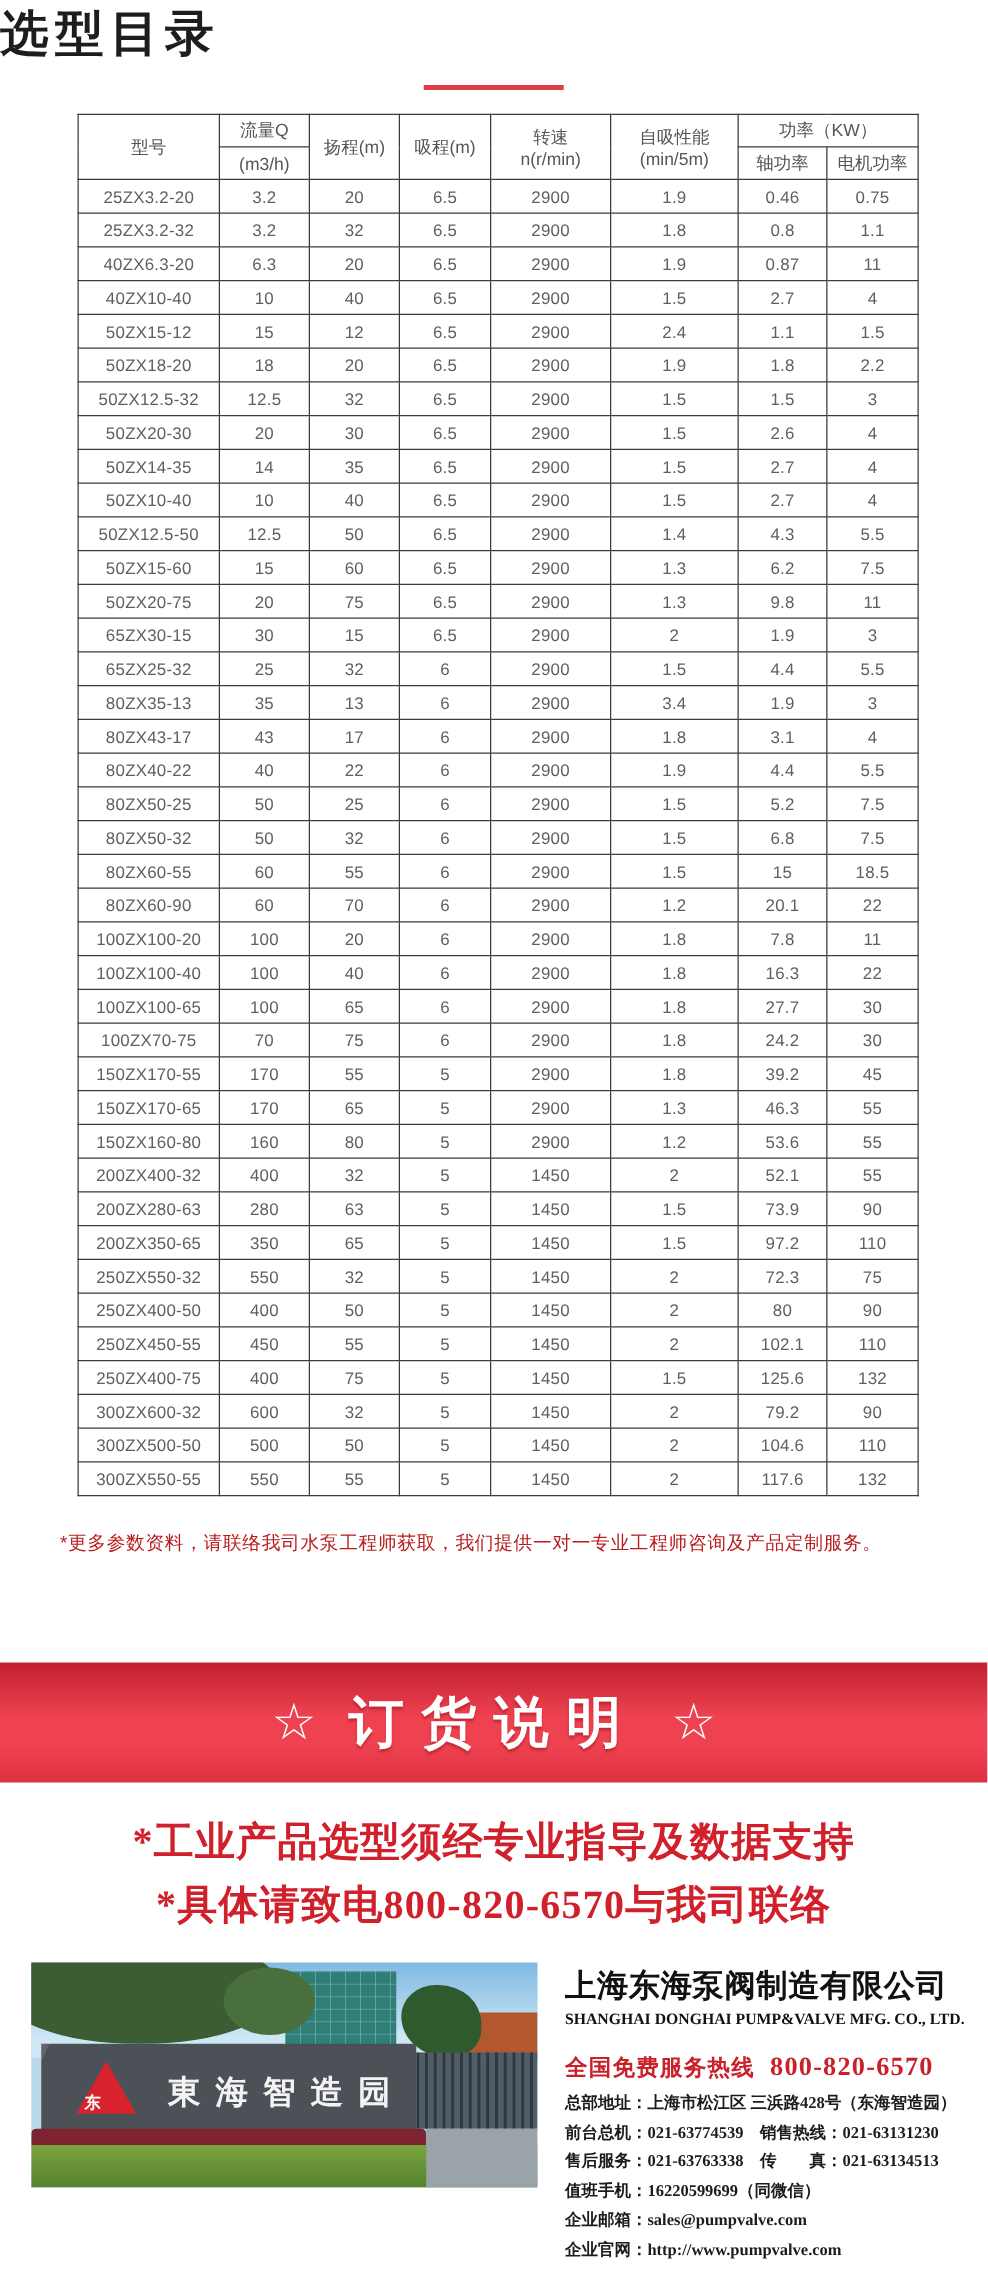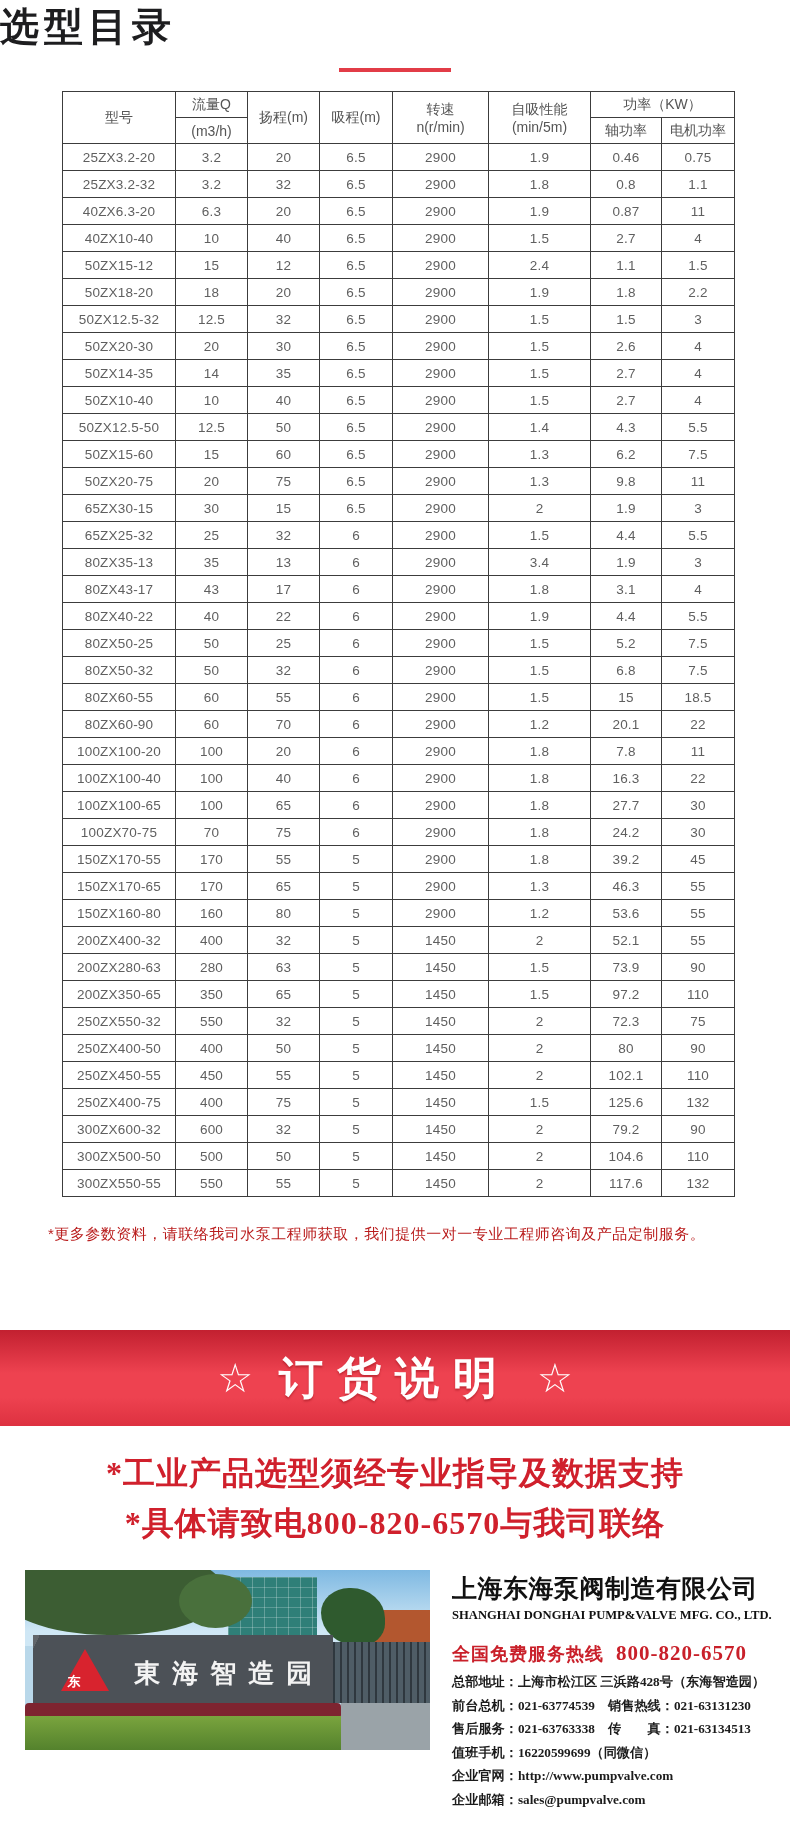--- a/index.html
+++ b/index.html
@@ -553,19 +553,19 @@
       <div class="company-en">SHANGHAI DONGHAI PUMP&amp;VALVE MFG. CO., LTD.</div>
       <div class="hotline">
         <span class="hl-label">全国免费服务热线</span>
         <span class="hl-number">800-820-6570</span>
       </div>
       <div class="contact-lines">
           <div class="contact-line">总部地址：上海市松江区 三浜路428号（东海智造园）</div>
           <div class="contact-line">前台总机：021-63774539　销售热线：021-63131230</div>
           <div class="contact-line">售后服务：021-63763338　传　　真：021-63134513</div>
           <div class="contact-line">值班手机：16220599699（同微信）</div>
+          <div class="contact-line">企业邮箱：sales@pumpvalve.com</div>
           <div class="contact-line">企业官网：http://www.pumpvalve.com</div>
-          <div class="contact-line">企业邮箱：sales@pumpvalve.com</div>
         </div>
     </div>
   </div>
 
 </div>
 
 </body></html>

